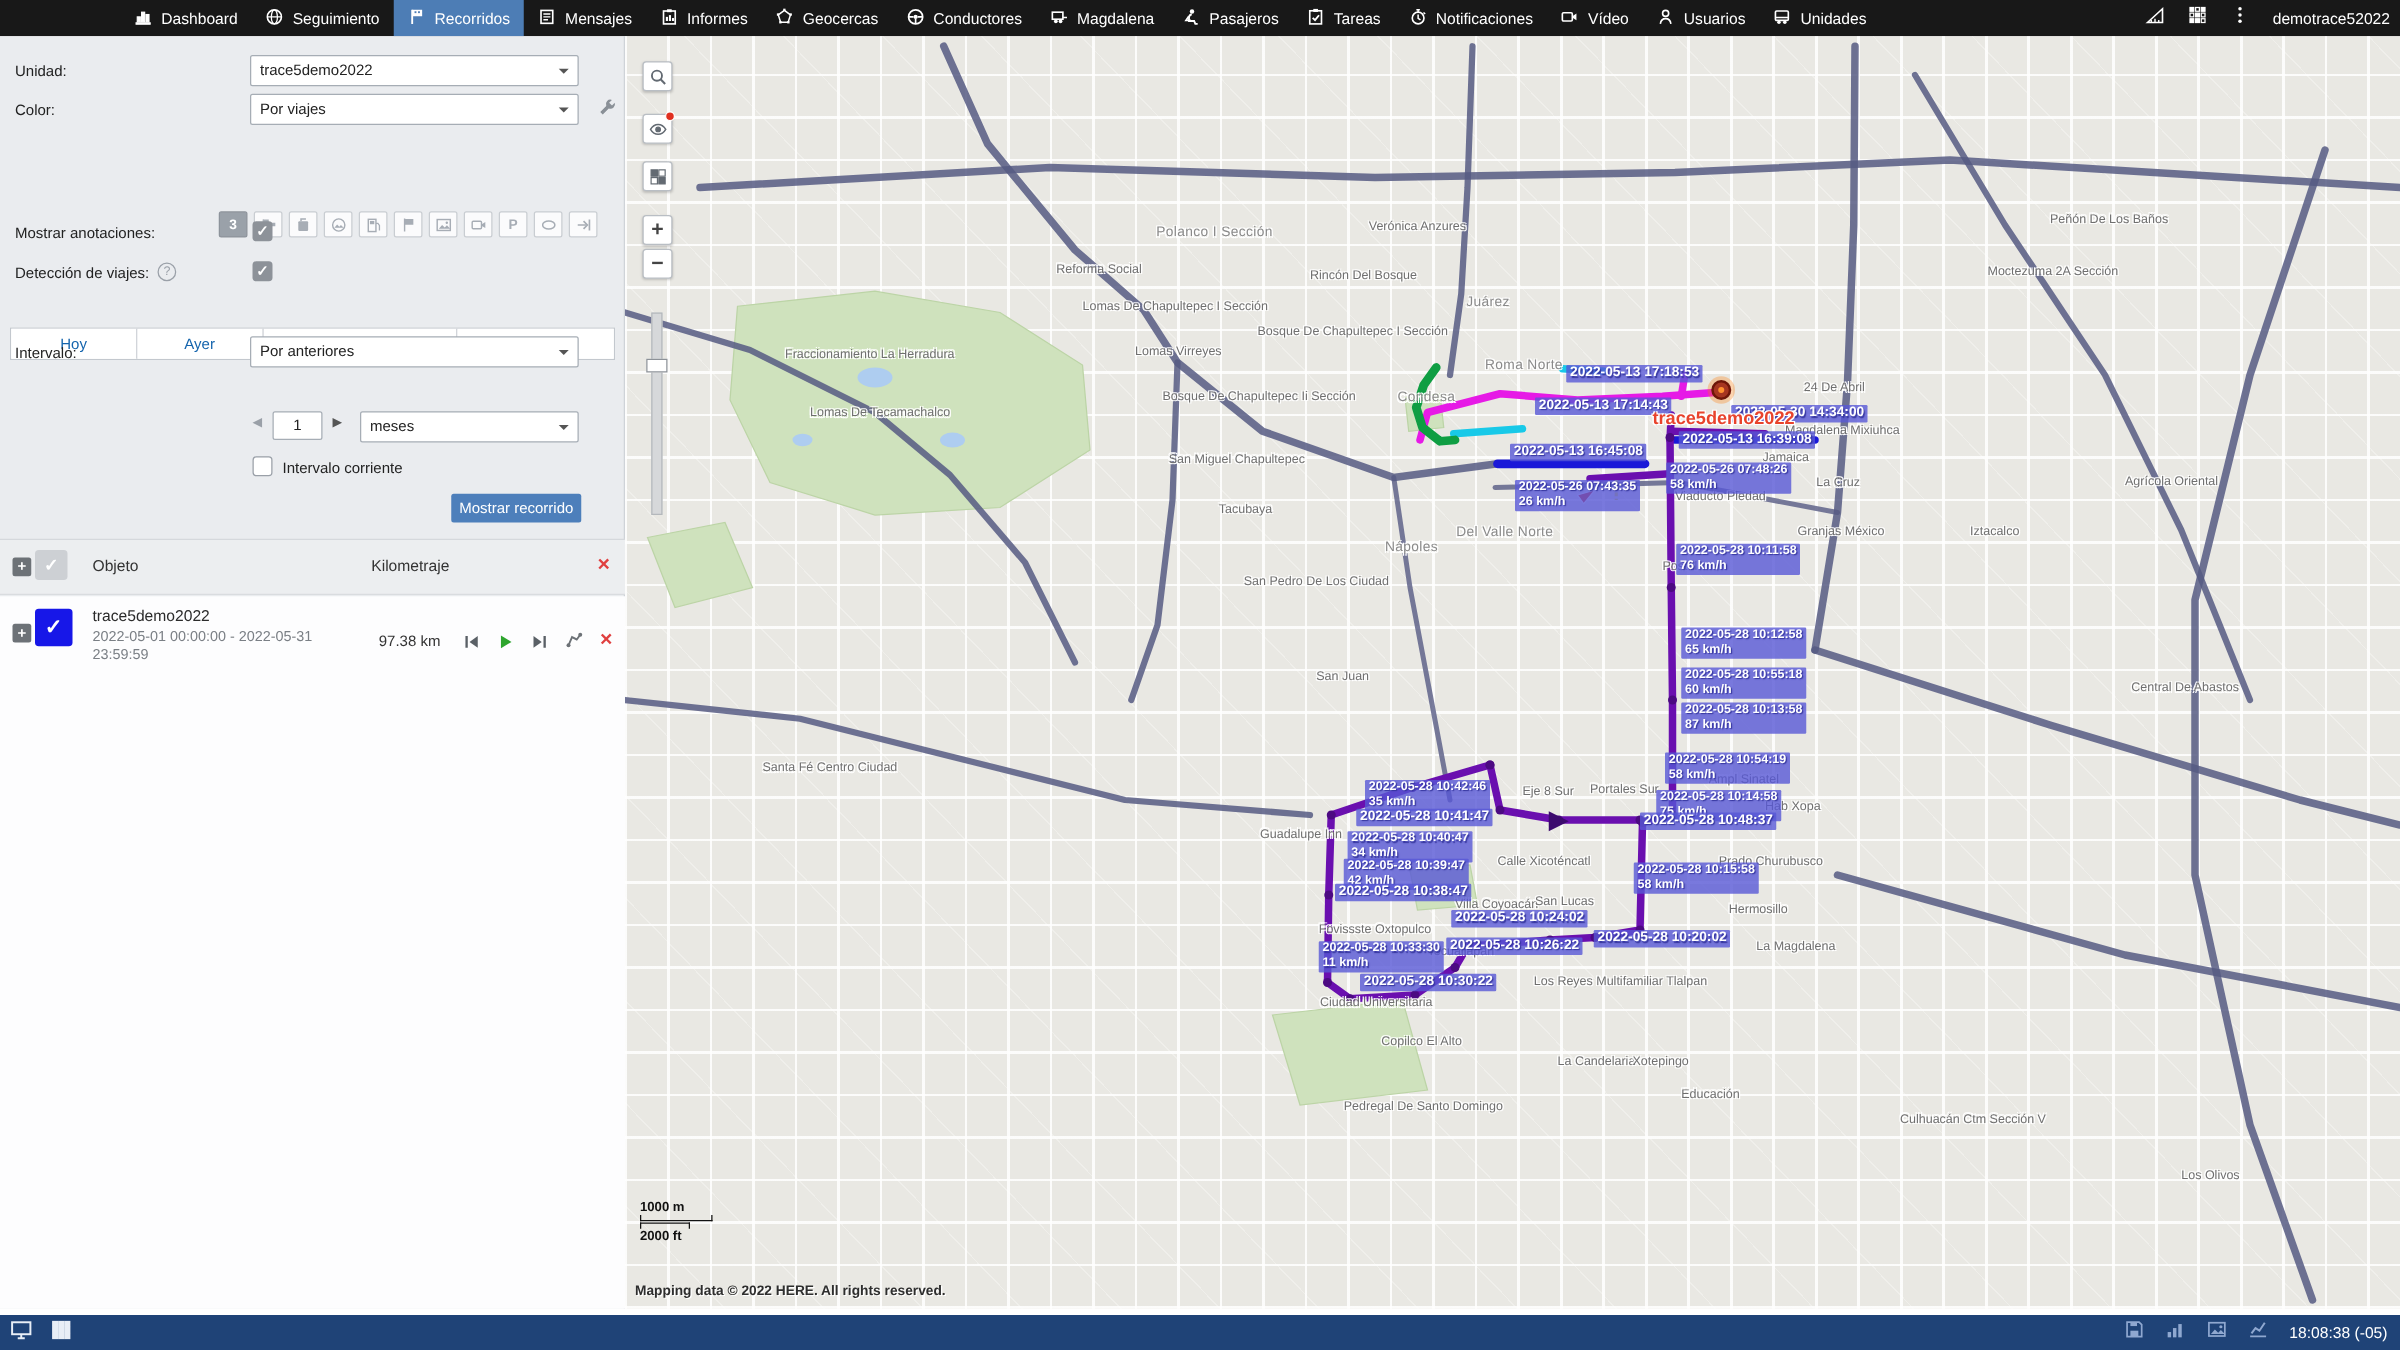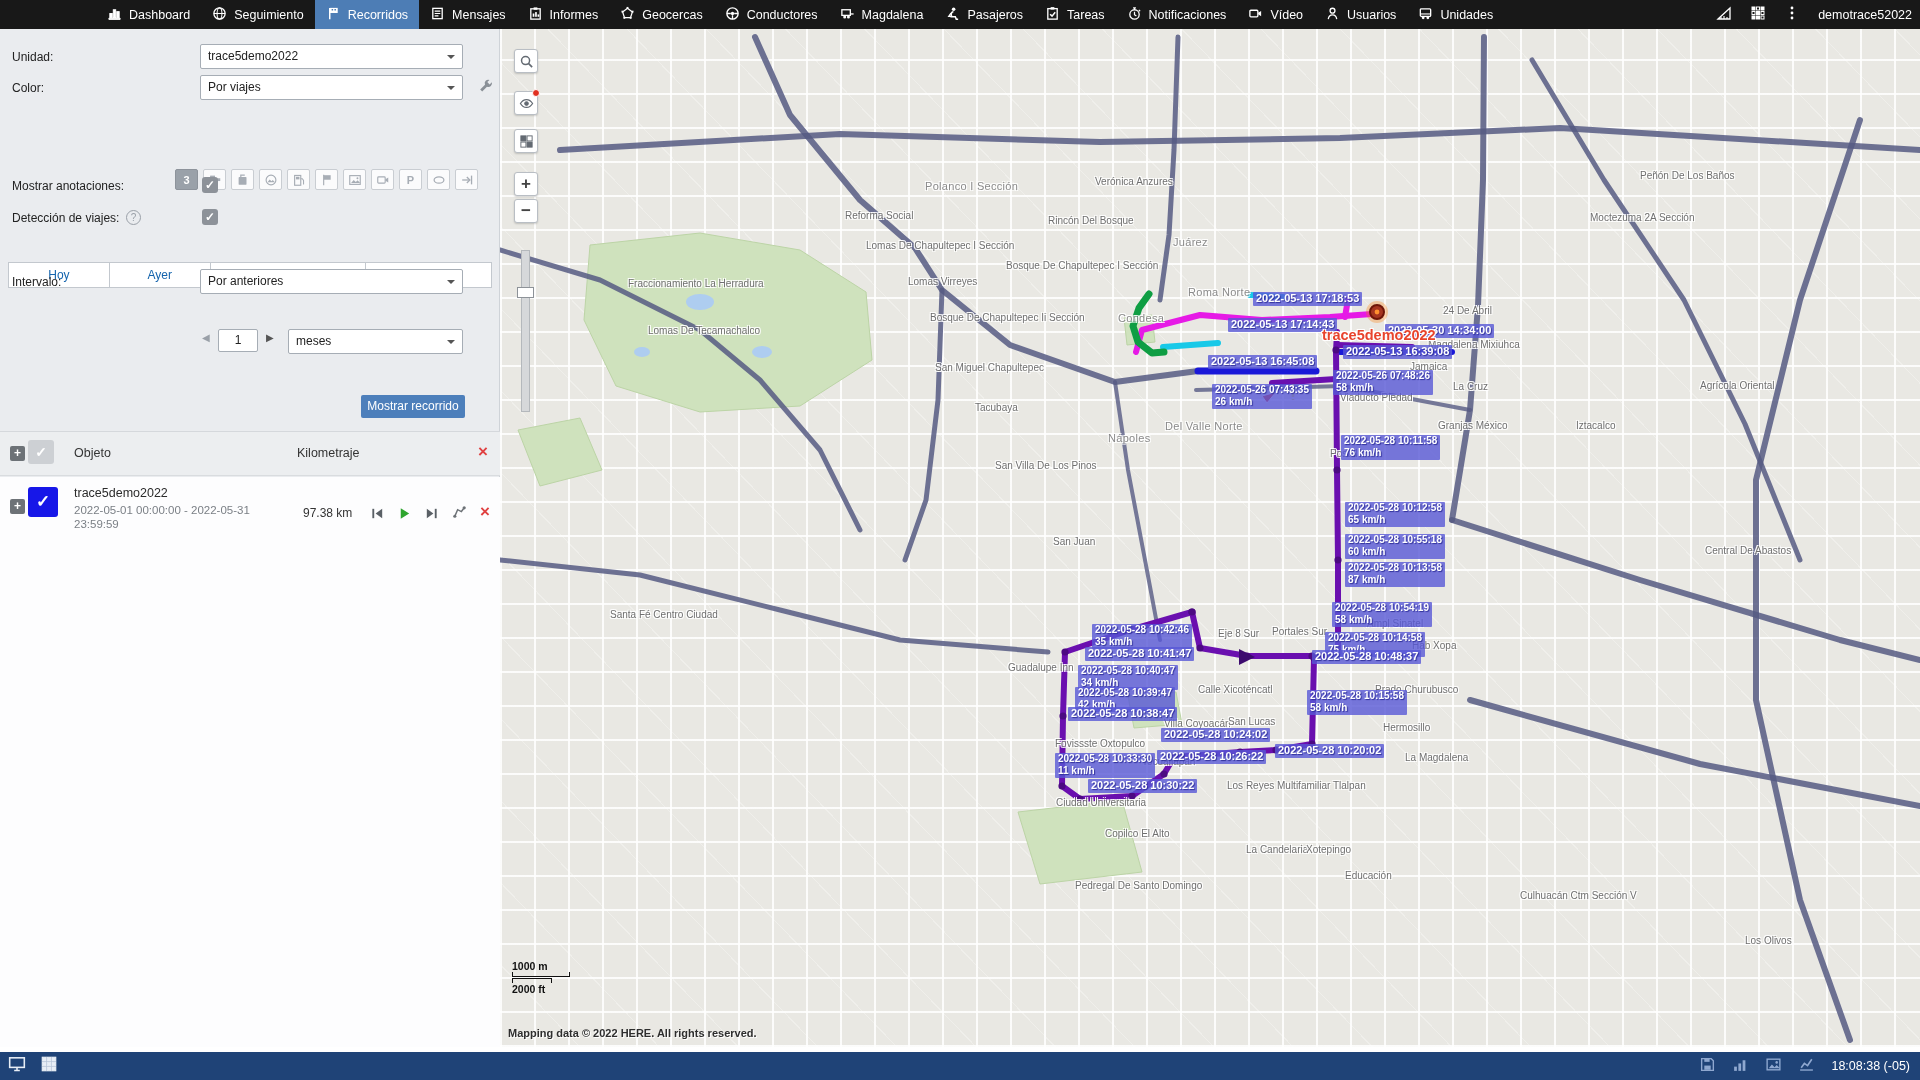--- a/index.html
+++ b/index.html
@@ -336,20 +336,24 @@
 
   <div class="fieldrow" style="top:240px">
     <span class="flabel">Intervalo:</span>
     <div class="sel">Por anteriores</div>
   </div>
   <span id="stepper-left">◀</span>
   <div id="stepper-val">1</div>
   <span id="stepper-right">▶</span>
   <div class="fieldrow" style="top:300px">
     <div class="sel" id="unit-sel">meses</div>
+  </div>
+  <div class="chkrow" style="top:336px">
+    <span class="cbox un"></span>
+    <span class="flabel" style="left:226px">Intervalo corriente</span>
   </div>
   <div id="btn-show">Mostrar recorrido</div>
 
   <div id="list-divider"></div>
   <div id="list-head">
     <span class="plusbox" style="left:10px;top:14px">+</span>
     <span class="bigchk" style="left:28px;top:8px;width:26px;height:24px;background:#cdd0d4;font-size:14px;line-height:24px">✓</span>
     <span class="colhead" style="left:74px;top:14px">Objeto</span>
     <span class="colhead" style="left:297px;top:14px">Kilometraje</span>
     <span class="redx" style="left:478px;top:13px">×</span>
@@ -465,21 +469,21 @@
       <div class="streetlbl" style="left: 928px; top: 310px;">Magdalena Mixiuhca</div>
       <div class="streetlbl" style="left: 910px; top: 332px;">Jamaica</div>
       <div class="streetlbl" style="left: 435px; top: 333px;">San Miguel Chapultepec</div>
       <div class="streetlbl" style="left: 953px; top: 352px;">La Cruz</div>
       <div class="streetlbl" style="left: 1200px; top: 351px;">Agrícola Oriental</div>
       <div class="streetlbl" style="left: 840px; top: 363px;">Viaducto Piedad</div>
       <div class="streetlbl" style="left: 475px; top: 373px;">Tacubaya</div>
       <div class="streetlbl big" style="left: 665px; top: 391px;">Del Valle Norte</div>
       <div class="streetlbl" style="left: 938px; top: 391px;">Granjas México</div>
       <div class="streetlbl big" style="left: 608px; top: 403px;">Nápoles</div>
-      <div class="streetlbl" style="left: 495px; top: 431px;">San Villa De Los Pinos</div>
+      <div class="streetlbl" style="left: 495px; top: 431px;">San Pedro De Los Ciudad</div>
       <div class="streetlbl" style="left: 830px; top: 419px;">Postal</div>
       <div class="streetlbl" style="left: 1060px; top: 391px; padding-left: 16px;">Iztacalco</div>
       <div class="streetlbl" style="left: 553px; top: 507px;">San Juan</div>
       <div class="streetlbl" style="left: 1205px; top: 516px;">Central De Abastos</div>
       <div class="streetlbl" style="left: 110px; top: 580px;">Santa Fé Centro Ciudad</div>
       <div class="streetlbl" style="left: 867px; top: 589px;">Ampl Sinatel</div>
       <div class="streetlbl" style="left: 718px; top: 599px;">Eje 8 Sur</div>
       <div class="streetlbl" style="left: 772px; top: 597px;">Portales Sur</div>
       <div class="streetlbl" style="left: 912px; top: 611px;">Hab Xopa</div>
       <div class="streetlbl" style="left: 508px; top: 633px;">Guadalupe Inn</div>

